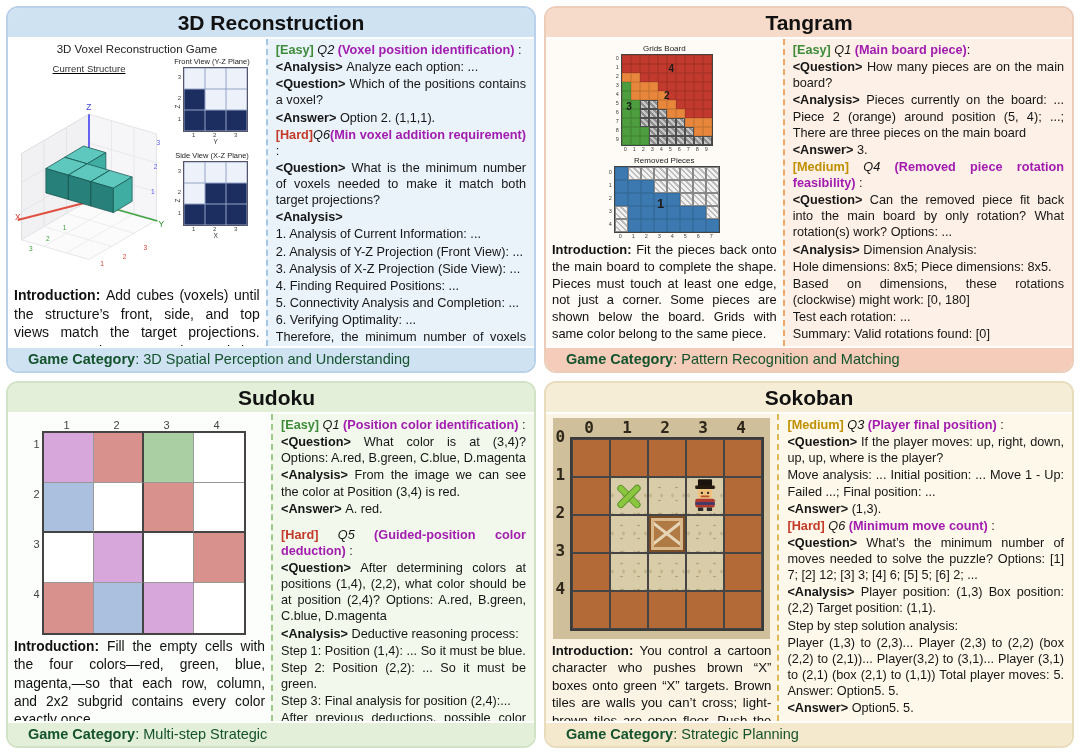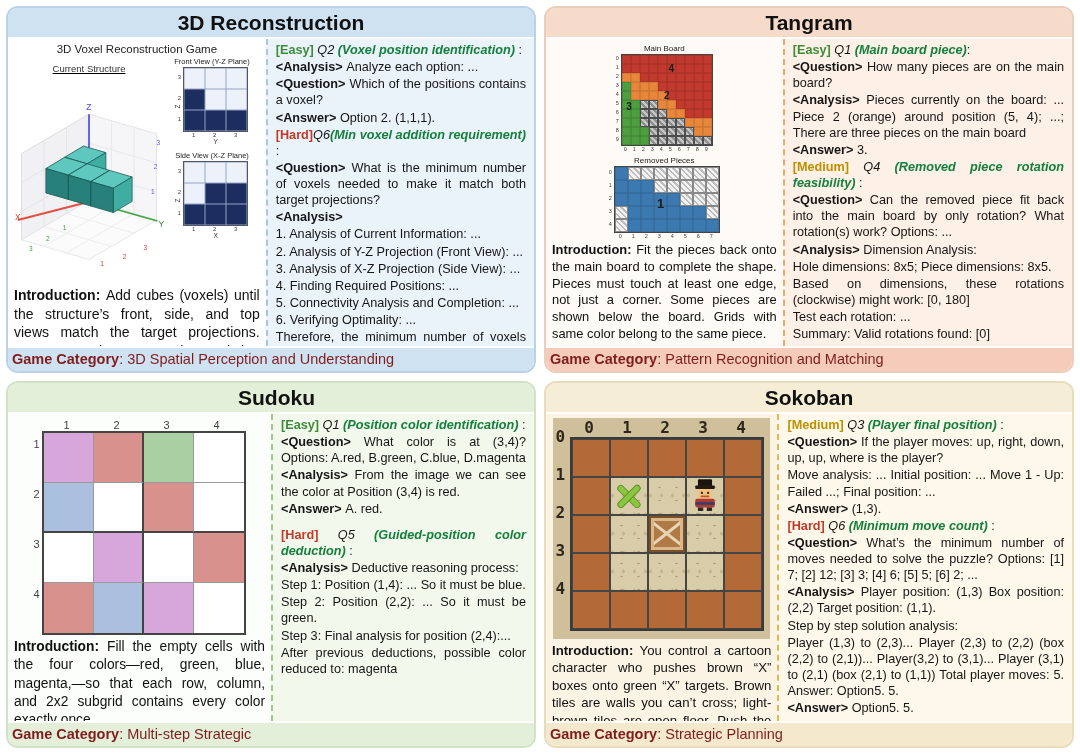--- a/index.html
+++ b/index.html
@@ -1,31 +1,31 @@
 <!DOCTYPE html>
 <html><head>
 <meta charset="utf-8">
 <style>
   html,body{margin:0;padding:0;background:#fff;font-family:"Liberation Sans",sans-serif;}
   *{box-sizing:border-box;}
   .page{width:1080px;height:754px;padding:6px;display:grid;grid-template-columns:1fr 1fr;grid-template-rows:1fr 1fr;gap:8px;background:#fff;}
   .panel{border-radius:12px;border:2px solid;overflow:hidden;display:flex;flex-direction:column;min-height:0;}
   .panel-h{text-align:center;font-weight:bold;font-size:21px;padding:3px 0 2px;color:#111;border-bottom:2px solid rgba(255,255,255,.95);flex:none;}
-  .panel-f{font-size:14.5px;padding:3px 4px 4px;color:#7f1d1d;border-top:2px solid rgba(255,255,255,.95);flex:none;}
+  .panel-f{font-size:14.5px;padding:3px 20px 4px;color:#14532d;border-top:2px solid rgba(255,255,255,.95);flex:none;}
   .panel-b{flex:1;display:flex;min-height:0;}
   .left{display:flex;flex-direction:column;min-width:0;padding:3px 6px 2px;overflow:hidden;}
   .qa{flex:1;min-width:0;border-left:2px dashed;padding:3px 8px 2px;font-size:12.7px;line-height:1.27;text-align:justify;color:#161616;overflow:hidden;}
   .qa .ln{margin:0 0 1px 0;}
   .gapline{height:9px;}
   .b{font-weight:bold;}
   .qn{font-style:italic;}
   .easy{color:#3e8c3a;font-weight:bold;}
   .hard{color:#c33a28;font-weight:bold;}
   .medium{color:#bf9000;font-weight:bold;}
-  .qt{color:#15803d;font-weight:bold;font-style:italic;}
+  .qt{color:#a21caf;font-weight:bold;}
   .intro{text-align:justify;color:#111;margin-top:3px;}
 
   
   .p-blue{border-color:#b9d2ea;background:#fff;}
   .p-blue .panel-h{background:#cfe2f2;}
   .p-blue .panel-f{background:#cfe2f2;}
   .p-blue .left{background:#ffffff;}
   .p-blue .qa{background:#eaf2fa;border-left-color:#a5c6e4;}
   .p-peach{border-color:#eccdb9;background:#fffaf6;}
   .p-peach .panel-h{background:#f7dbca;}
@@ -261,21 +261,21 @@
         </div>
     </div>
     <div class="panel-f"><span class="b">Game Category</span><span>: 3D Spatial Perception and Understanding</span></div>
   </section>
 
   <section class="panel p-peach">
     <div class="panel-h">Tangram</div>
     <div class="panel-b">
       <div class="left w-tangram">
         <div class="tg-figs">
-          <div class="tg-title">Main Board</div>
+          <div class="tg-title">Grids Board</div>
           <div>
               <div class="gwrap">
                 <div class="ycol">
                   <span style="height: 9px; line-height: 9px;">0</span>
                   <span style="height: 9px; line-height: 9px;">1</span>
                   <span style="height: 9px; line-height: 9px;">2</span>
                   <span style="height: 9px; line-height: 9px;">3</span>
                   <span style="height: 9px; line-height: 9px;">4</span>
                   <span style="height: 9px; line-height: 9px;">5</span>
                   <span style="height: 9px; line-height: 9px;">6</span>
@@ -538,20 +538,21 @@
             <div class="ln"><span class="b">Introduction: </span><span>Fill the empty cells with the four colors—red, green, blue, magenta,—so that each row, column, and 2x2 subgrid contains every color exactly once.</span></div>
           </div>
       </div>
       <div class="qa">
           <div class="ln"><span class="easy">[Easy] </span><span class="qn">Q1 </span><span class="qt">(Position color identification)</span><span> :</span></div>
           <div class="ln"><span class="b">&lt;Question&gt; </span><span>What color is at (3,4)? Options: A.red, B.green, C.blue, D.magenta</span></div>
           <div class="ln"><span class="b">&lt;Analysis&gt; </span><span>From the image we can see the color at Position (3,4) is red.</span></div>
           <div class="ln"><span class="b">&lt;Answer&gt; </span><span>A. red.</span></div>
           <div class="gapline"></div>
           <div class="ln"><span class="hard">[Hard] </span><span class="qn">Q5 </span><span class="qt">(Guided-position color deduction)</span><span> :</span></div>
+          <div class="ln"><span class="b">&lt;Question&gt; </span><span>After determining colors at positions (1,4), (2,2), what color should be at position (2,4)? Options: A.red, B.green, C.blue, D.magenta</span></div>
           <div class="ln"><span class="b">&lt;Analysis&gt; </span><span> Deductive reasoning process:</span></div>
           <div class="ln"><span>Step 1: Position (1,4): ...  So it must be blue.</span></div>
           <div class="ln"><span>Step 2: Position (2,2): ... So it must be green.</span></div>
           <div class="ln"><span>Step 3: Final analysis for position (2,4):...</span></div>
           <div class="ln"><span>After previous deductions, possible color reduced to: magenta</span></div>
         </div>
     </div>
     <div class="panel-f"><span class="b">Game Category</span><span>: Multi-step Strategic</span></div>
   </section>
 

